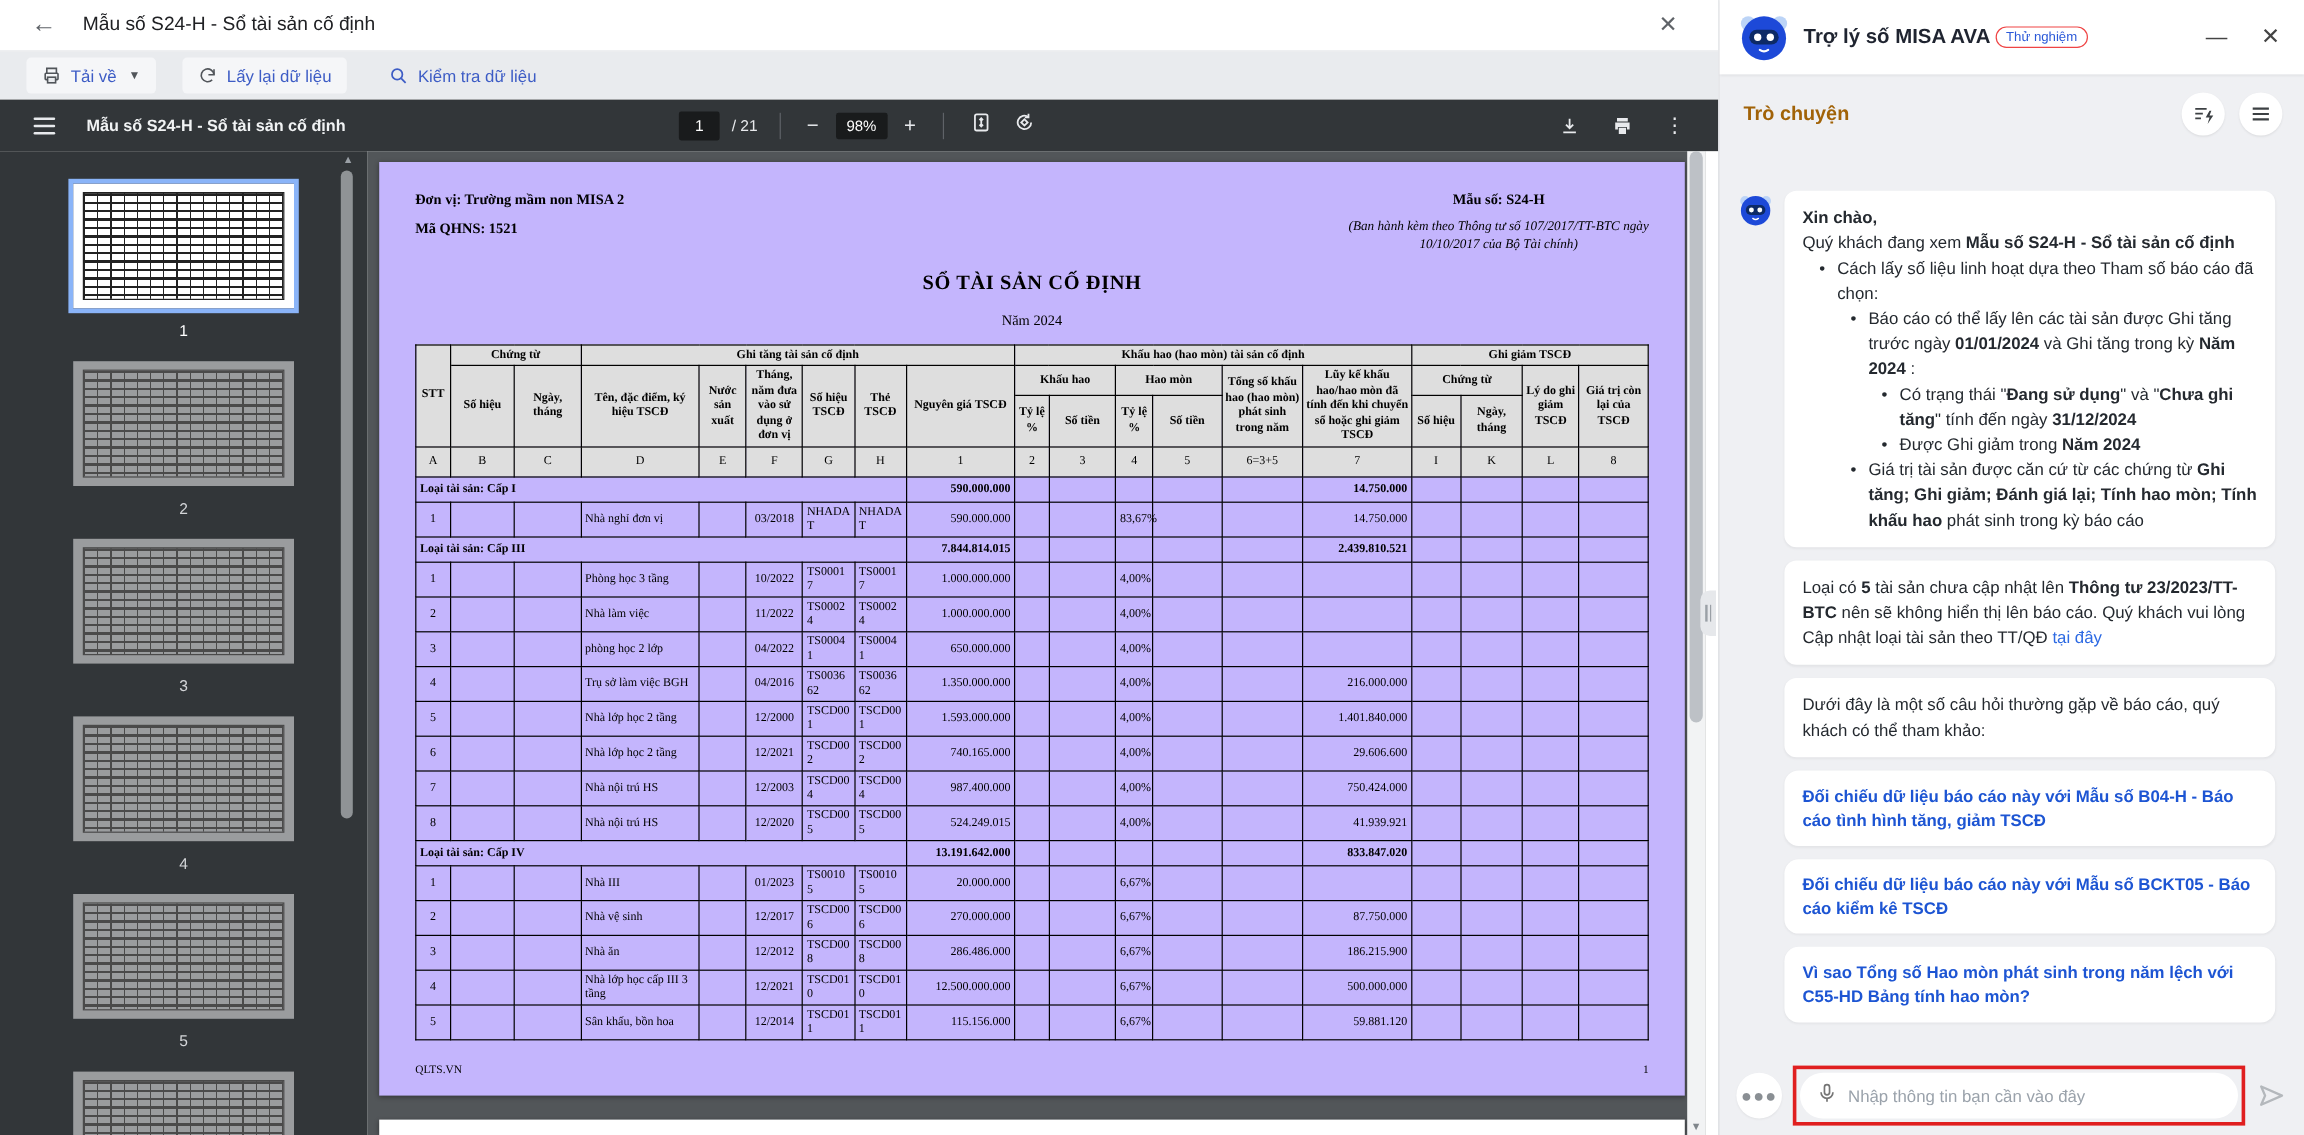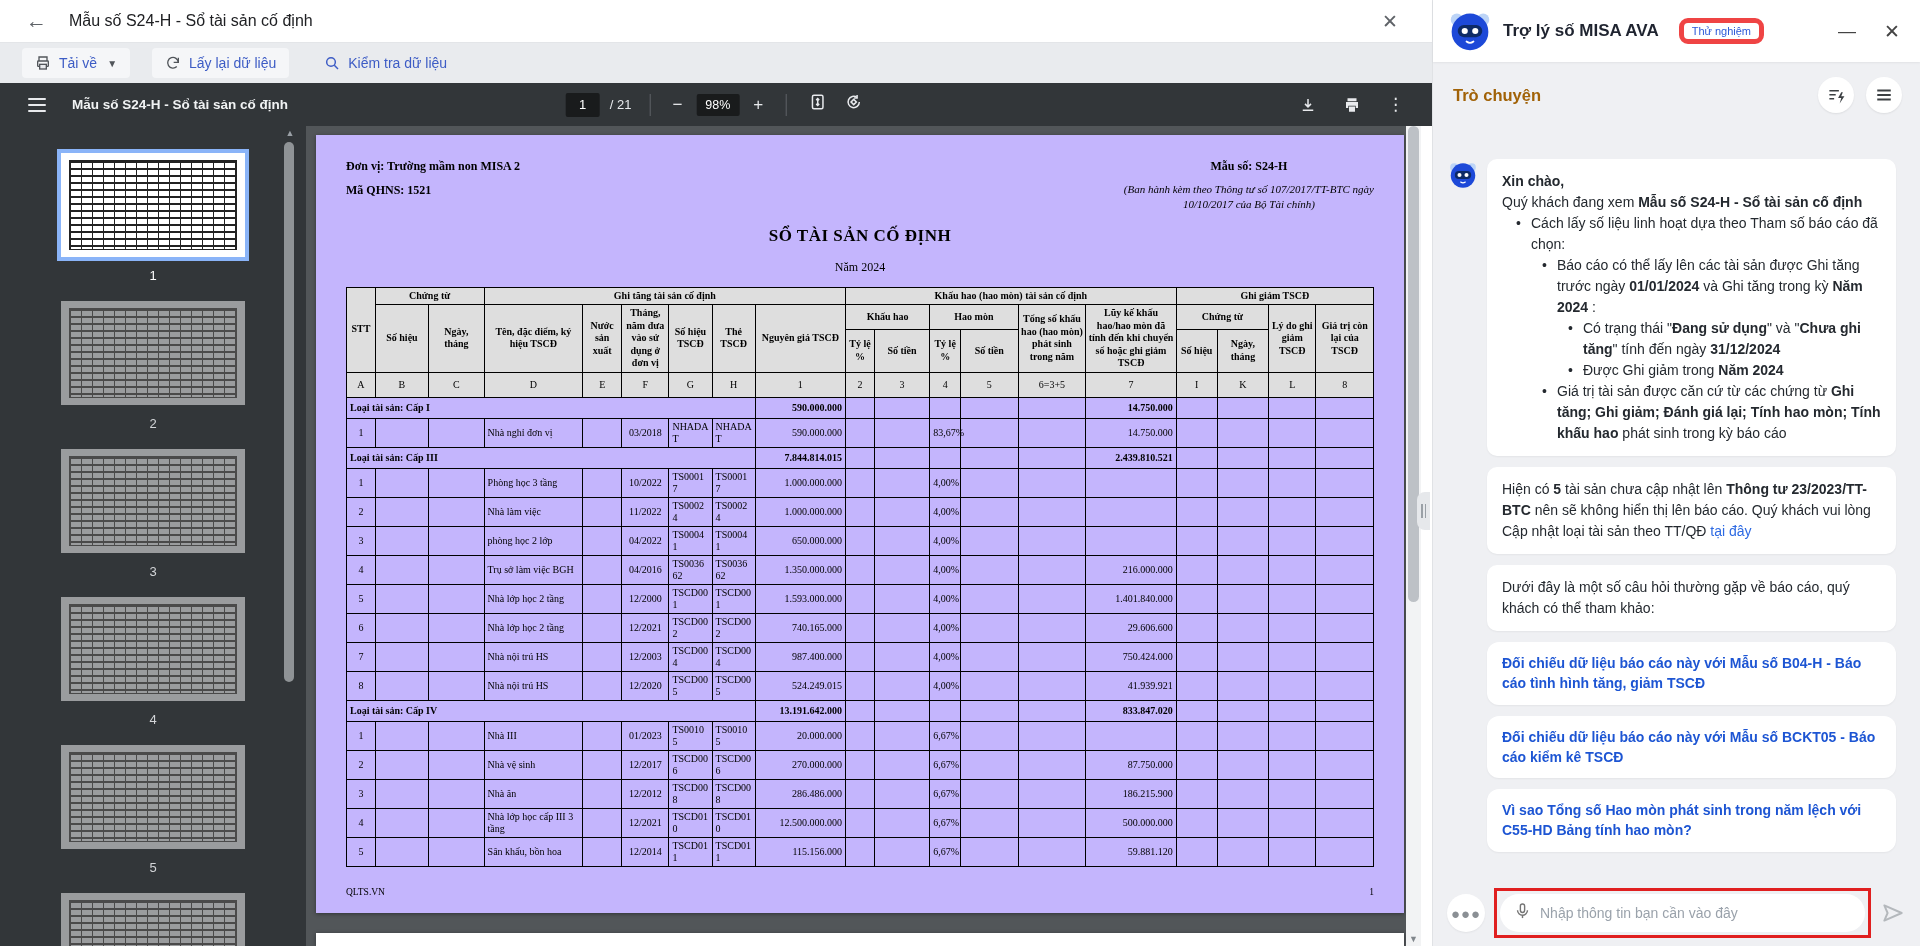--- a/index.html
+++ b/index.html
@@ -79,21 +79,21 @@
   .doc-table td.r { text-align:right; }
   .doc-table td.c { text-align:center; }
   .doc-table td.code { word-break:break-all; }
   .doc-foot { position:absolute; left:30px; right:30px; bottom:16px; display:flex; justify-content:space-between; font-size:9.5px; }
 
   
   .chat-panel { position:absolute; left:1432px; top:0; width:488px; height:946px; display:flex; flex-direction:column; background:#eff0f3; border-left:1px solid #e0e2e5; }
   .chat-header { height:62px; background:#fff; display:flex; align-items:center; padding:0 20px 0 16px; flex:none; box-shadow:0 1px 2px rgba(0,0,0,.06); }
   .ava-logo { width:42px; height:42px; flex:none; }
   .chat-name { font-size:17px; font-weight:700; color:#1f2430; margin-left:12px; }
-  .badge { margin-left:20px; font-size:11px; color:#2b59d8; border:5px solid #ef4444; border-radius:9px; padding:2px 8px; }
+  .badge { margin-left:4px; font-size:11px; color:#2b59d8; border:1px solid #ef4444; border-radius:9px; padding:2px 8px; }
   .chat-header .sp { flex:1; }
   .min-ic { font-size:18px; color:#444; cursor:pointer; margin-right:28px; }
   .x-ic { font-size:19px; color:#444; cursor:pointer; }
 
   .chat-title-row { display:flex; align-items:center; padding:15px 18px 6px 20px; flex:none; }
   .chat-title { font-size:16.5px; font-weight:700; color:#a16207; }
   .chat-title-row .sp { flex:1; }
   .cbtn { width:36px; height:36px; border-radius:50%; background:#fff; display:flex; align-items:center; justify-content:center; cursor:pointer; margin-left:12px; box-shadow:0 1px 2px rgba(0,0,0,.08); }
 
   .messages { flex:1; overflow:hidden; padding:40px 24px 0 16px; }
@@ -784,21 +784,21 @@
                 <span class="dot">•</span>
                 <div class="txt" style="min-width: 0px;"><span>Được Ghi giảm trong </span><span class="b">Năm 2024</span></div>
               </div>
               <div class="line l2">
                 <span class="dot">•</span>
                 <div class="txt" style="min-width: 0px;"><span>Giá trị tài sản được căn cứ từ các chứng từ </span><span class="b">Ghi tăng; Ghi giảm; Đánh giá lại; Tính hao mòn; Tính khấu hao</span><span> phát sinh trong kỳ báo cáo</span></div>
               </div>
             </div>
           <div class="card">
               <div class="line l0">
-                <div class="txt" style="min-width: 0px;"><span>Hiện có </span><span class="b">5</span><span> tài sản chưa cập nhật lên </span><span class="b">Thông tư 23/2023/TT-BTC</span><span> nên sẽ không hiển thị lên báo cáo. Quý khách vui lòng Cập nhật loại tài sản theo TT/QĐ </span><a href="#" class="msg-link">tại đây</a></div>
+                <div class="txt" style="min-width: 0px;"><span>Loại có </span><span class="b">5</span><span> tài sản chưa cập nhật lên </span><span class="b">Thông tư 23/2023/TT-BTC</span><span> nên sẽ không hiển thị lên báo cáo. Quý khách vui lòng Cập nhật loại tài sản theo TT/QĐ </span><a href="#" class="msg-link">tại đây</a></div>
               </div>
             </div>
           <div class="card">
               <div class="line l0">
                 <div class="txt" style="min-width: 0px;"><span>Dưới đây là một số câu hỏi thường gặp về báo cáo, quý khách có thể tham khảo:</span></div>
               </div>
             </div>
           <div style="display:flex;flex-direction:column;gap:11px;">
               <div class="chip-wrap">
                 <div class="chip">Đối chiếu dữ liệu báo cáo này với Mẫu số B04-H - Báo cáo tình hình tăng, giảm TSCĐ</div>

